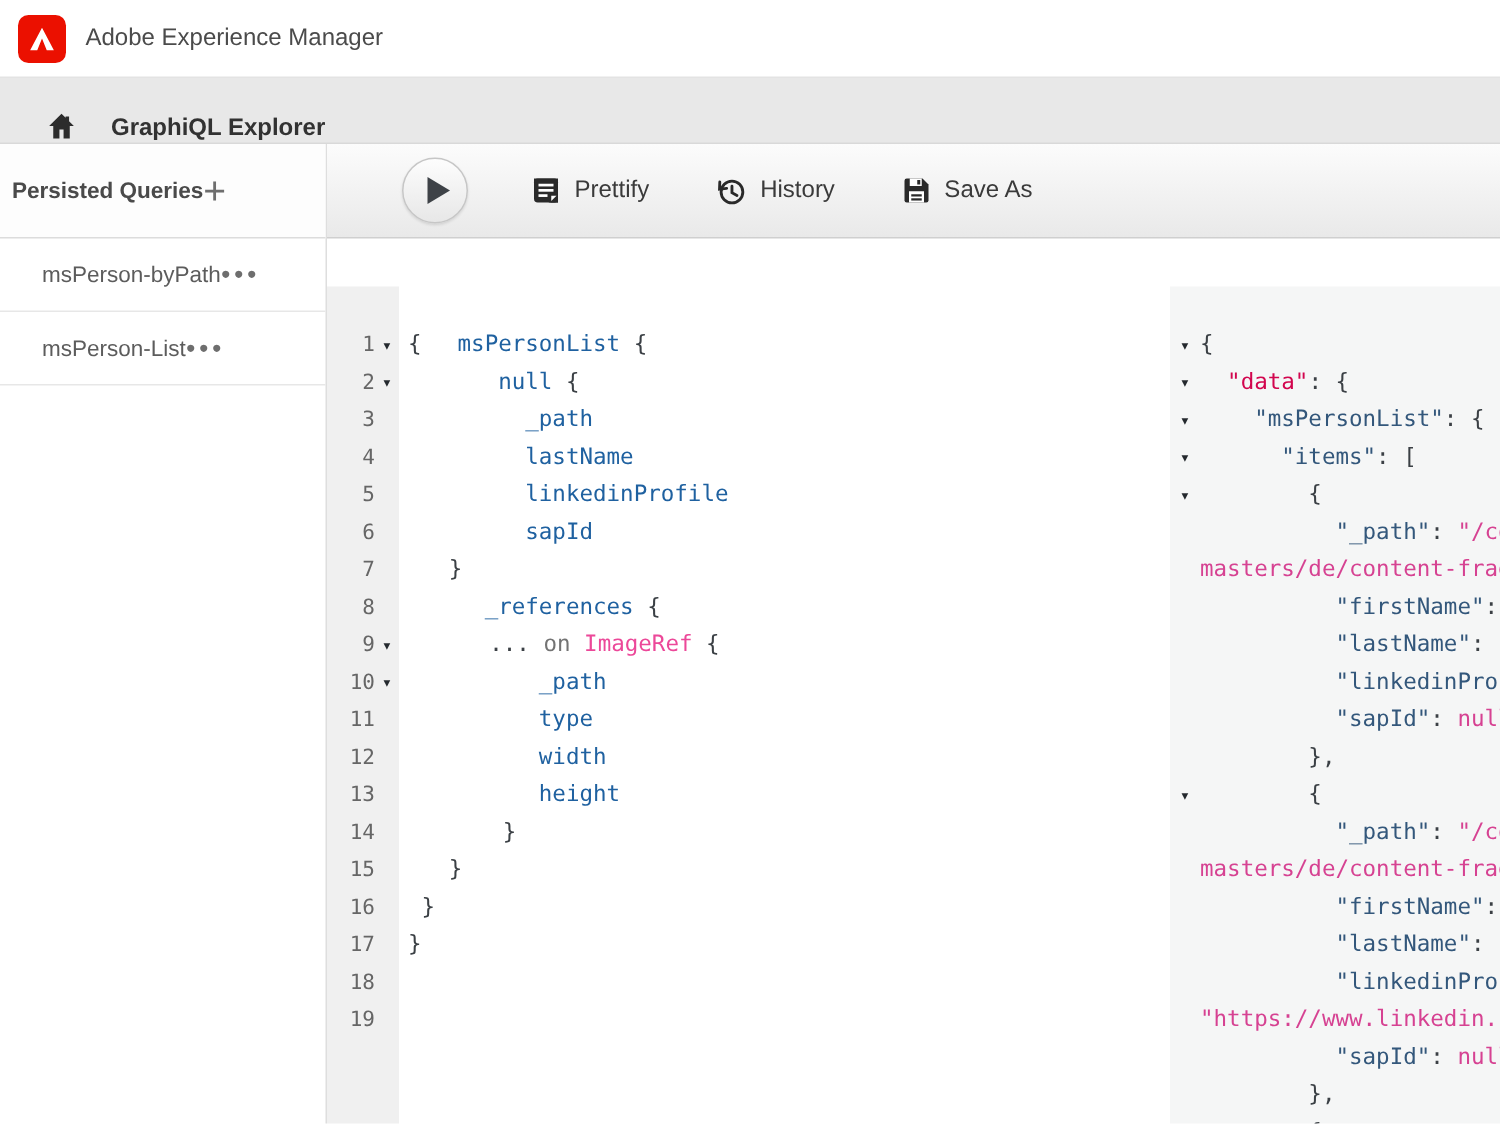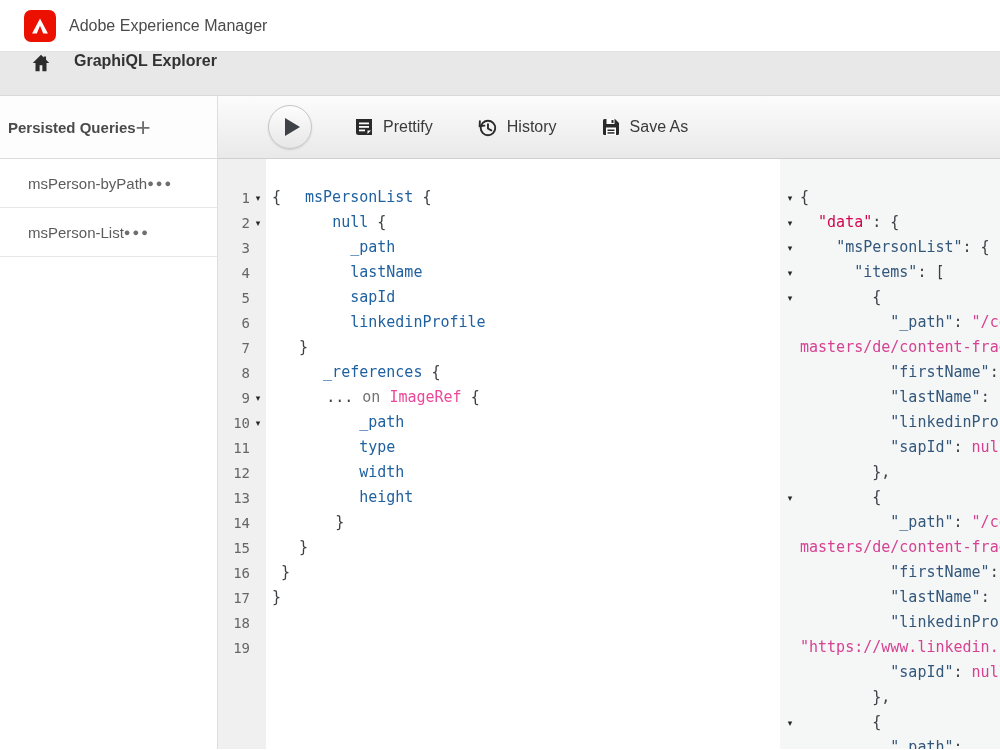--- a/index.html
+++ b/index.html
@@ -1,48 +1,48 @@
 <!DOCTYPE html>
 <html><head>
 <meta charset="utf-8">
 <style>
   * { margin:0; padding:0; box-sizing:border-box; }
   html,body { width:1000px; height:750px; overflow:hidden; background:#fff;
               font-family:"Liberation Sans", sans-serif; }
 
   
   .bar1 { height:52px; background:#fff; border-bottom:1px solid #e3e3e3;
-          display:flex; align-items:center; padding-left:24px; }
+          display:flex; align-items:center; padding-left:12px; }
   .logo { width:32px; height:32px; background:#EB1000; border-radius:7px;
           display:flex; align-items:center; justify-content:center; margin-right:13px; }
   .app-title { font-size:16px; color:#4b4b4b; font-weight:500; }
 
   
   .bar2 { height:44px; background:#e8e8e8; border-bottom:1px solid #d9d9d9;
-          display:flex; align-items:flex-start; padding-left:30px; }
+          display:flex; align-items:flex-end; padding-left:30px; }
   .home-ic { width:22px; height:22px; margin-right:22px; }
   .nav-title { font-size:16px; font-weight:bold; color:#323232; }
 
   
   .content { display:flex; height:653px; }
 
   
   .sidebar { width:218px; background:#fff; border-right:1px solid #dedede;
              display:flex; flex-direction:column; flex-shrink:0; }
   .sb-head { height:63px; display:flex; align-items:center; justify-content:flex-start;
              padding:0 20px 0 8px; border-bottom:1px solid #dcdcdc; background:#fdfdfd; }
   .sb-title { font-size:15px; font-weight:bold; color:#4a4a4a; }
   .sb-plus { font-size:26px; font-weight:300; color:#6e6e6e; line-height:20px; cursor:pointer; }
   .sb-item { height:49px; display:flex; align-items:center; 
              padding:0 14px 0 28px; border-bottom:1px solid #e7e7e7; cursor:pointer; }
   .sb-item-label { font-size:15px; color:#5c5c5c; }
   .sb-dots { font-size:11px; color:#6e6e6e; letter-spacing:2px; }
 
   
-  .main { flex:1; display:flex; flex-direction:column; min-width:0; }
+  .main { flex:1; display:flex; flex-direction:column; min-width:0;gap:32px; }
   .toolbar { height:63px; background:linear-gradient(#fcfcfc,#e9e9e9);
              border-bottom:1px solid #cfcfcf; display:flex; align-items:center;
              padding-left:50px; flex-shrink:0; }
   .play-btn { width:44px; height:44px; border-radius:50%; border:1px solid #c6c6c6;
               background:linear-gradient(#fdfdfd,#e7e7e7);
               box-shadow:0 1px 2px rgba(0,0,0,.12);
               display:flex; align-items:center; justify-content:center; cursor:pointer;
               margin-right:42px; }
   .play-tri { width:0; height:0; border-left:15px solid #3e4247;
               border-top:9px solid transparent; border-bottom:9px solid transparent;
@@ -238,22 +238,22 @@
           <div class="g-row">
             <span class="g-num">19</span>
             <span class="g-fold"></span>
           </div>
         </div>
       <div class="code">
           <div class="c-line"><span class="tk-p">{</span><span class="tk-f">msPersonList</span><span class="tk-p"> {</span></div>
           <div class="c-line"><span class="tk-p">    </span><span class="tk-f">null</span><span class="tk-p"> {</span></div>
           <div class="c-line"><span class="tk-f">      _path</span></div>
           <div class="c-line"><span class="tk-f">      lastName</span></div>
+          <div class="c-line"><span class="tk-f">      linkedinProfile</span></div>
           <div class="c-line"><span class="tk-f">      sapId</span></div>
-          <div class="c-line"><span class="tk-f">      linkedinProfile</span></div>
           <div class="c-line"><span class="tk-p">   }</span></div>
           <div class="c-line"><span class="tk-p">   </span><span class="tk-f">_references</span><span class="tk-p"> {</span></div>
           <div class="c-line"><span class="tk-p">      ... </span><span class="tk-k">on</span><span class="tk-p"> </span><span class="tk-t">ImageRef</span><span class="tk-p"> {</span></div>
           <div class="c-line"><span class="tk-f">       _path</span></div>
           <div class="c-line"><span class="tk-f">       type</span></div>
           <div class="c-line"><span class="tk-f">       width</span></div>
           <div class="c-line"><span class="tk-f">       height</span></div>
           <div class="c-line"><span class="tk-p">       }</span></div>
           <div class="c-line"><span class="tk-p">   }</span></div>
           <div class="c-line"><span class="tk-p"> }</span></div>

